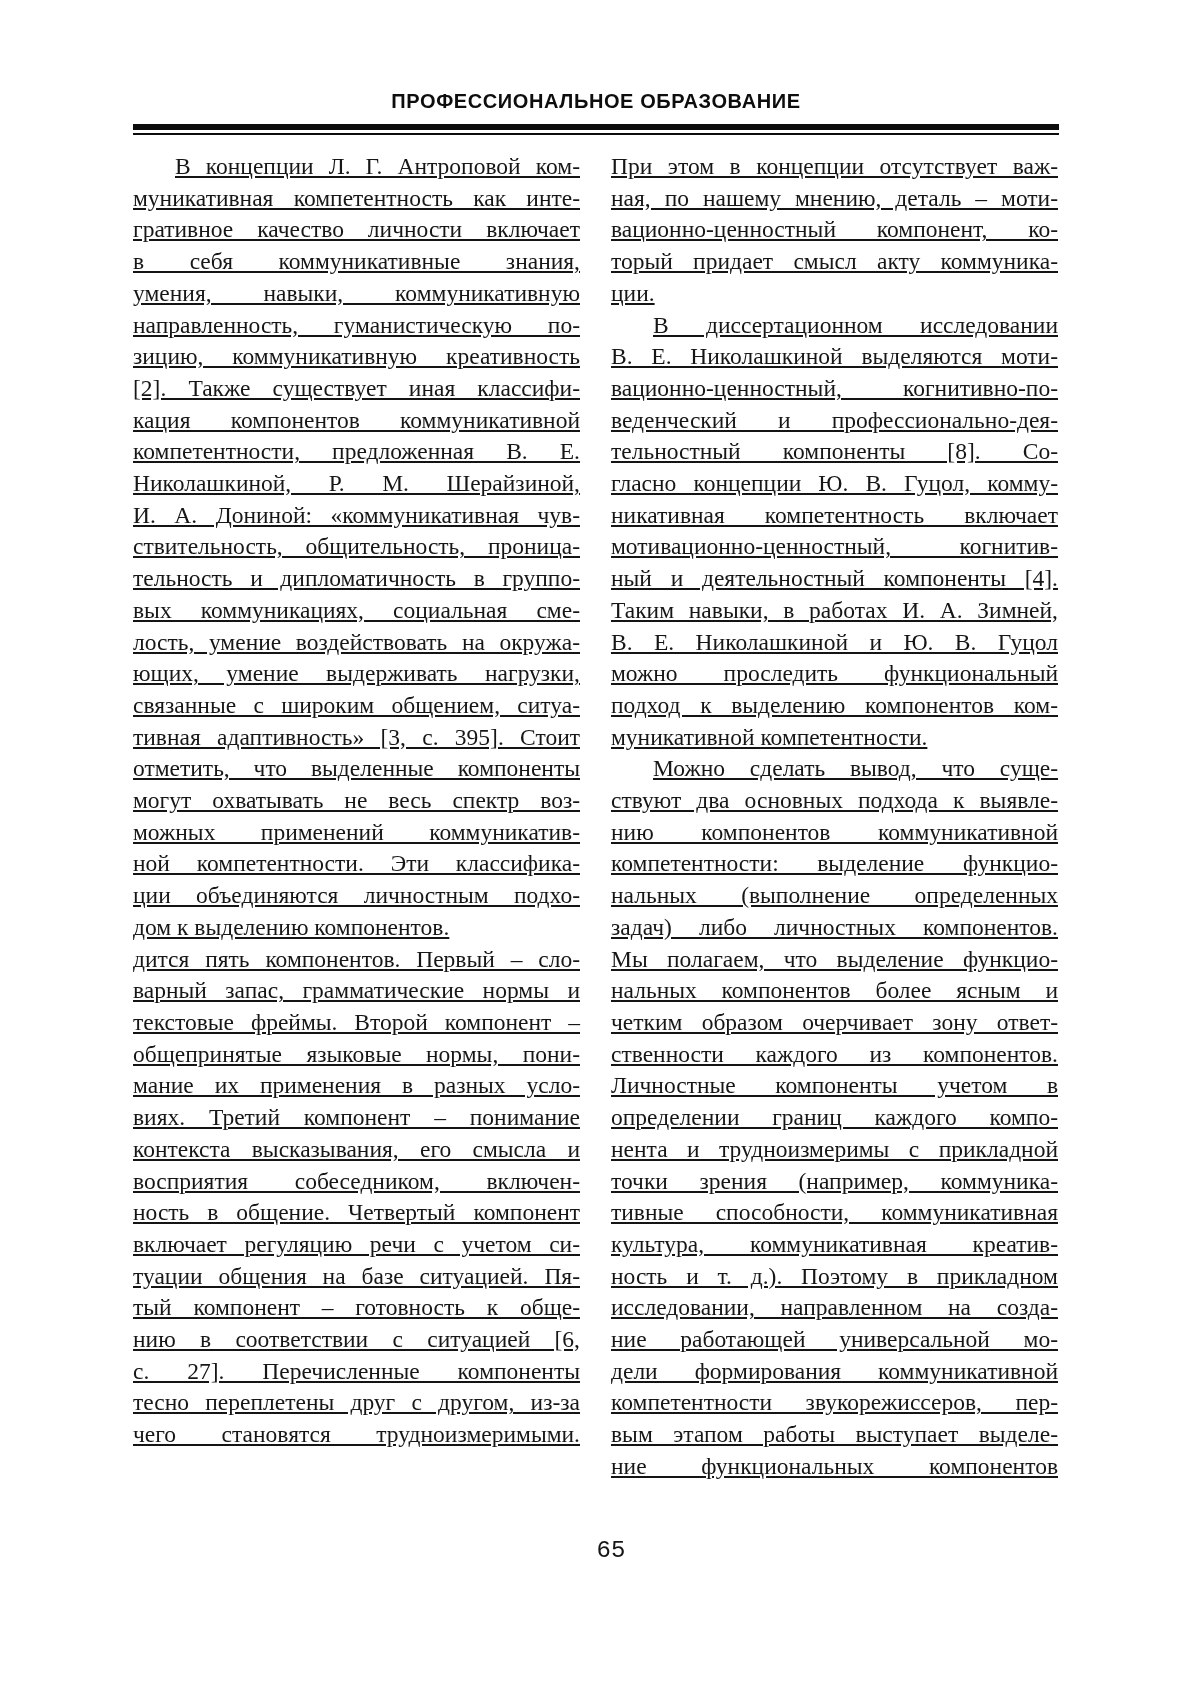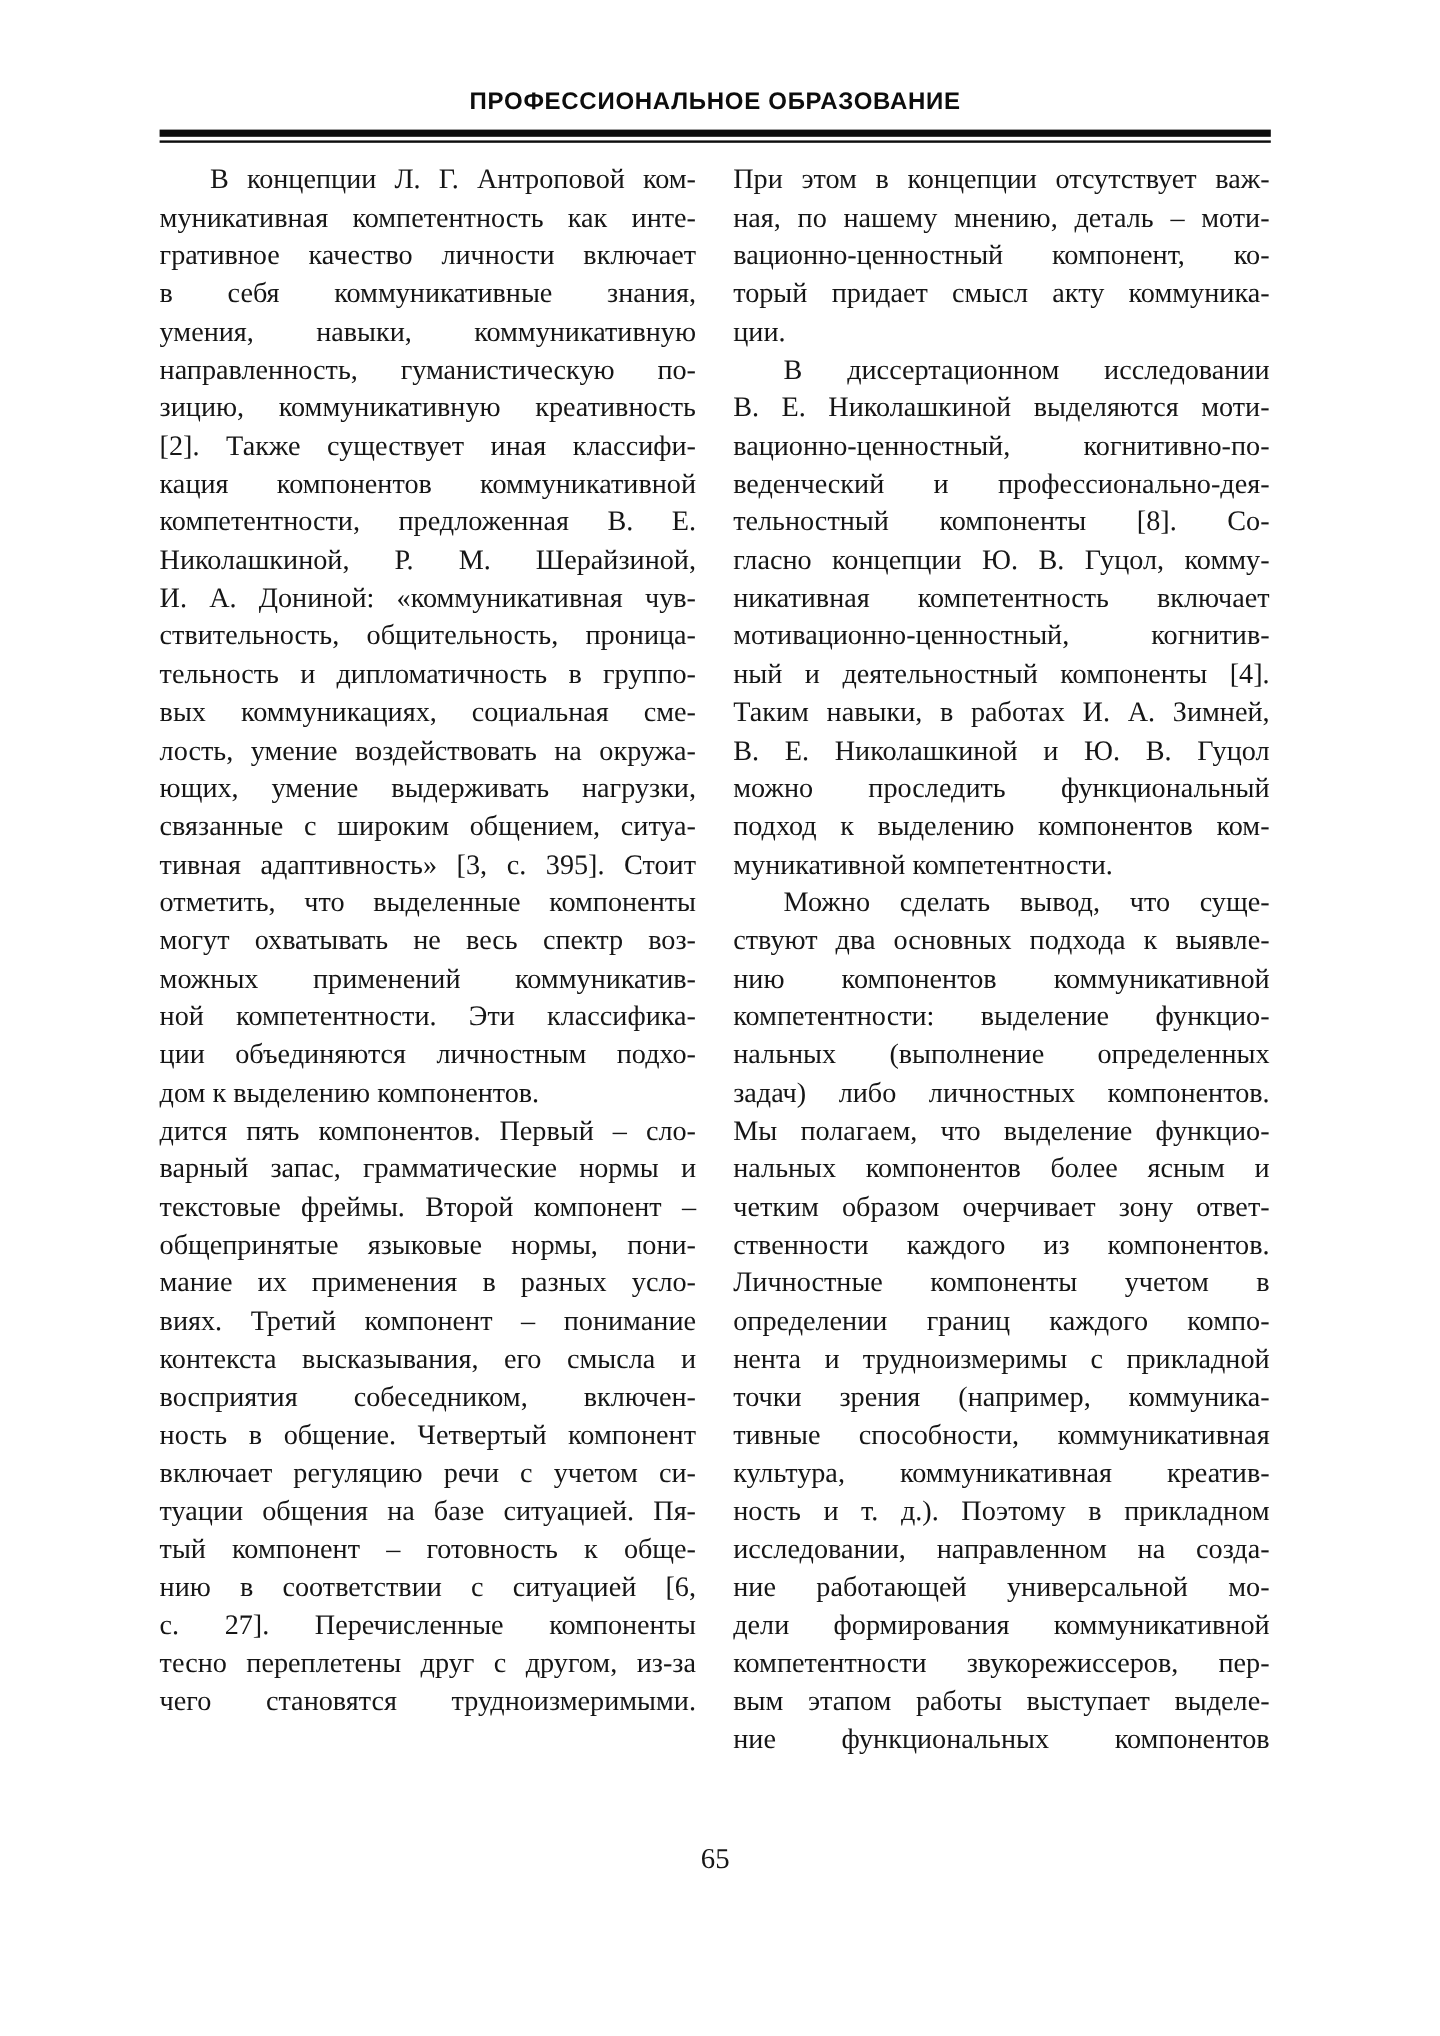--- a/index.html
+++ b/index.html
@@ -11,21 +11,21 @@
     width: 1200px;
     height: 1697px;
     position: relative;
     font-family: "Liberation Serif", serif;
     color: #141414;
     overflow: hidden;
   }
   .page-inner {
     position: absolute;
     left: 133px;
-    top: 0;
+    top: 16px;
     width: 926px;
   }
   .header-title {
     margin: 0;
     padding-top: 74px;
     text-align: center;
     font-family: "Liberation Sans", sans-serif;
     font-weight: bold;
     font-size: 20px;
     letter-spacing: 0.6px;
@@ -34,20 +34,21 @@
   .header-rule {
     margin-top: 11px;
     height: 3px;
     border-top: 6px solid #0c0c0c;
     border-bottom: 2px solid #0c0c0c;
   }
   .columns {
     display: flex;
     gap: 31px;
     margin-top: 16px;
+    text-decoration: underline;
   }
   .col {
     width: 447px;
     font-size: 23.5px;
     line-height: 31.7px;
     text-align: justify;
     color: #161616;
   }
   .line {
     text-align: justify;
@@ -55,26 +56,27 @@
     white-space: normal;
   }
   .line.end {
     text-align-last: left;
   }
   .line.indent {
     text-indent: 42px;
   }
   .page-number {
     position: absolute;
-    left: 133px;
+    left: 148px;
     width: 926px;
     top: 1537px;
     text-align: center;
     font-size: 24px;
     color: #161616;
+    font-family: Liberation Mono, monospace;
   }
 </style>
 </head>
 <body>
 
 <div class="page-inner">
   <div class="header-title">ПРОФЕССИОНАЛЬНОЕ ОБРАЗОВАНИЕ</div>
   <div class="header-rule"></div>
   <div class="columns">
     <div class="col">

